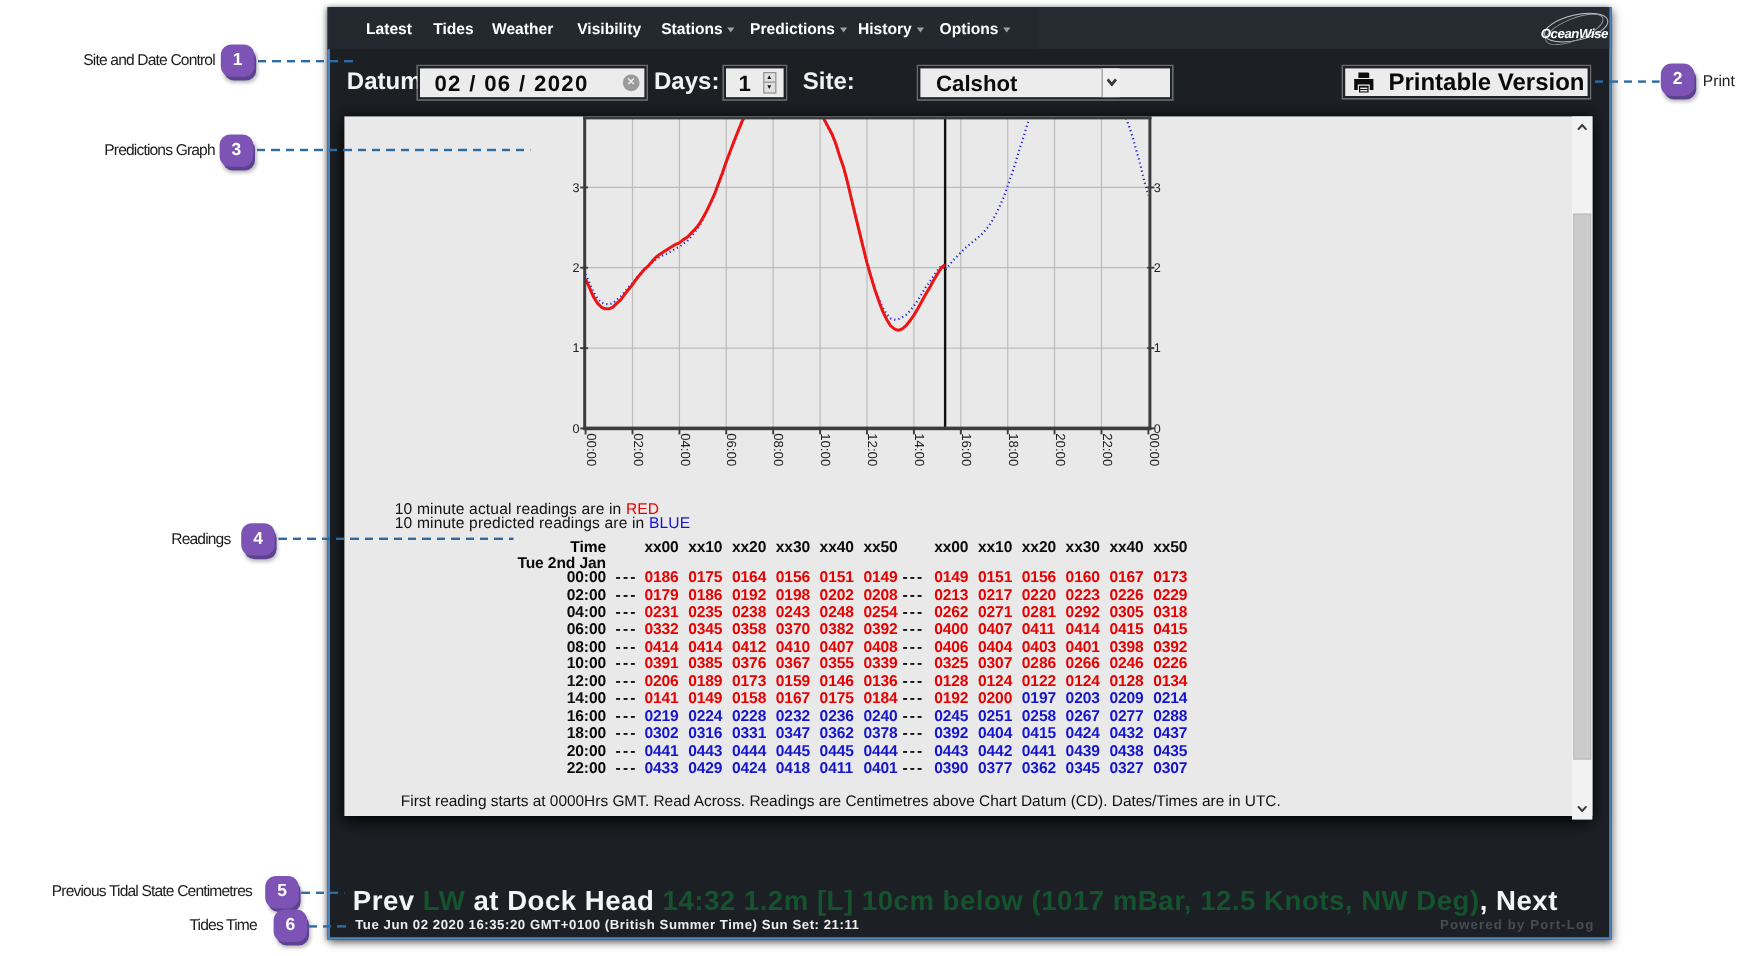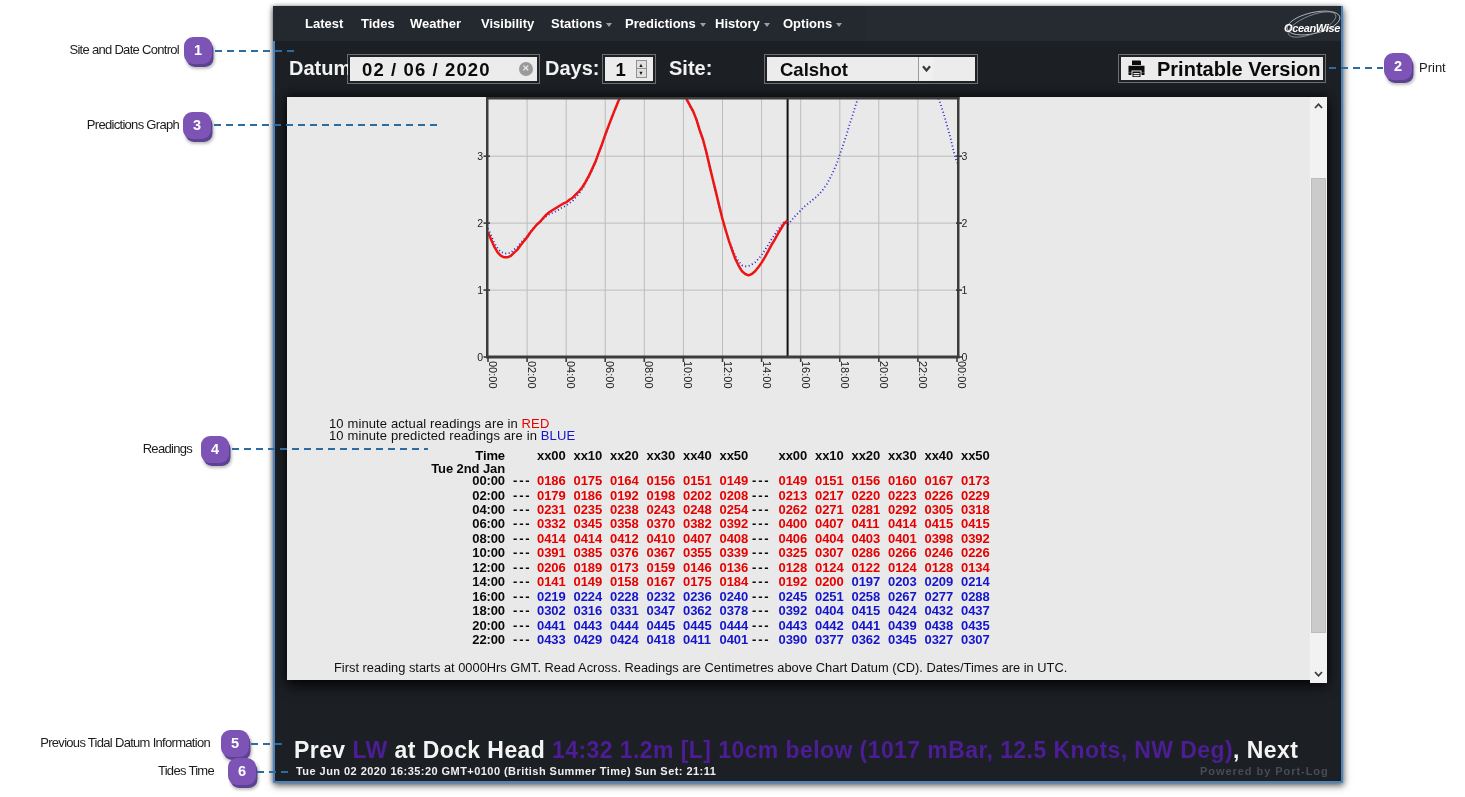--- a/index.html
+++ b/index.html
@@ -20,21 +20,21 @@
 .tr i{display:inline-block;font-style:normal;vertical-align:top}
 .tc{width:112px;text-align:right}
 .d1{width:32px;padding-left:8px;letter-spacing:1.8px}
 .d2{width:26.5px;margin-left:-4px;letter-spacing:1.8px}
 .v{width:36.5px}
 .k{color:#0a0a0a}
 .leg{position:absolute;left:329px;font-size:13px;color:#111;letter-spacing:.12px}
 #scr{position:absolute;left:1309.5px;top:97px;width:17.5px;height:586px;background:#f2f2f2}
 #thumb{position:absolute;left:1310.5px;top:178px;width:15.5px;height:455px;background:#cbcbcb;border:1px solid #bdbdbd}
 #bigline{position:absolute;left:294px;top:737px;font-size:23px;font-weight:bold;color:#f4f4f4;white-space:nowrap;letter-spacing:.42px}
-#bigline b{color:#4c1d95}
+#bigline b{color:#14532d}
 #sysline{position:absolute;left:296px;top:764.5px;font-size:11px;font-weight:bold;color:#eee;letter-spacing:.45px}
 #pwr{position:absolute;left:1200px;top:764.5px;font-size:11px;font-weight:bold;color:#474d55;letter-spacing:.95px}
 </style></head><body>
 <div id="panel"></div>
 <div id="nav"></div>
 <div id="navstrip"></div>
 <div class="ni" style="left:305px">Latest</div>
 <div class="ni" style="left:361px">Tides</div>
 <div class="ni" style="left:410px">Weather</div>
 <div class="ni" style="left:481px">Visibility</div>
@@ -182,17 +182,17 @@
 <div class="dsh" style="left:215px;top:49.5px;width:80px"></div>
 <div class="dsh" style="left:1329px;top:66.5px;width:54px"></div>
 <div class="bdg" style="left:1384px;top:53px">2</div>
 <div class="lab" style="left:1419px;top:60px;letter-spacing:0">Print</div>
 <div class="lab" style="right:1286px;top:117px">Predictions Graph</div>
 <div class="bdg" style="left:183px;top:112px">3</div>
 <div class="dsh" style="left:214px;top:124px;width:228px"></div>
 <div class="lab" style="right:1273px;top:441px">Readings</div>
 <div class="bdg" style="left:201px;top:436px">4</div>
 <div class="dsh" style="left:232px;top:448px;width:196px"></div>
-<div class="lab" style="right:1255px;top:735px">Previous Tidal Datum Information</div>
+<div class="lab" style="right:1255px;top:735px">Previous Tidal State Centimetres</div>
 <div class="bdg" style="left:221px;top:729.5px">5</div>
 <div class="dsh" style="left:251px;top:742.5px;width:36px"></div>
 <div class="lab" style="right:1251px;top:763px">Tides Time</div>
 <div class="bdg" style="left:228px;top:758px">6</div>
 <div class="dsh" style="left:257px;top:770.5px;width:33px"></div>
 </body></html>

